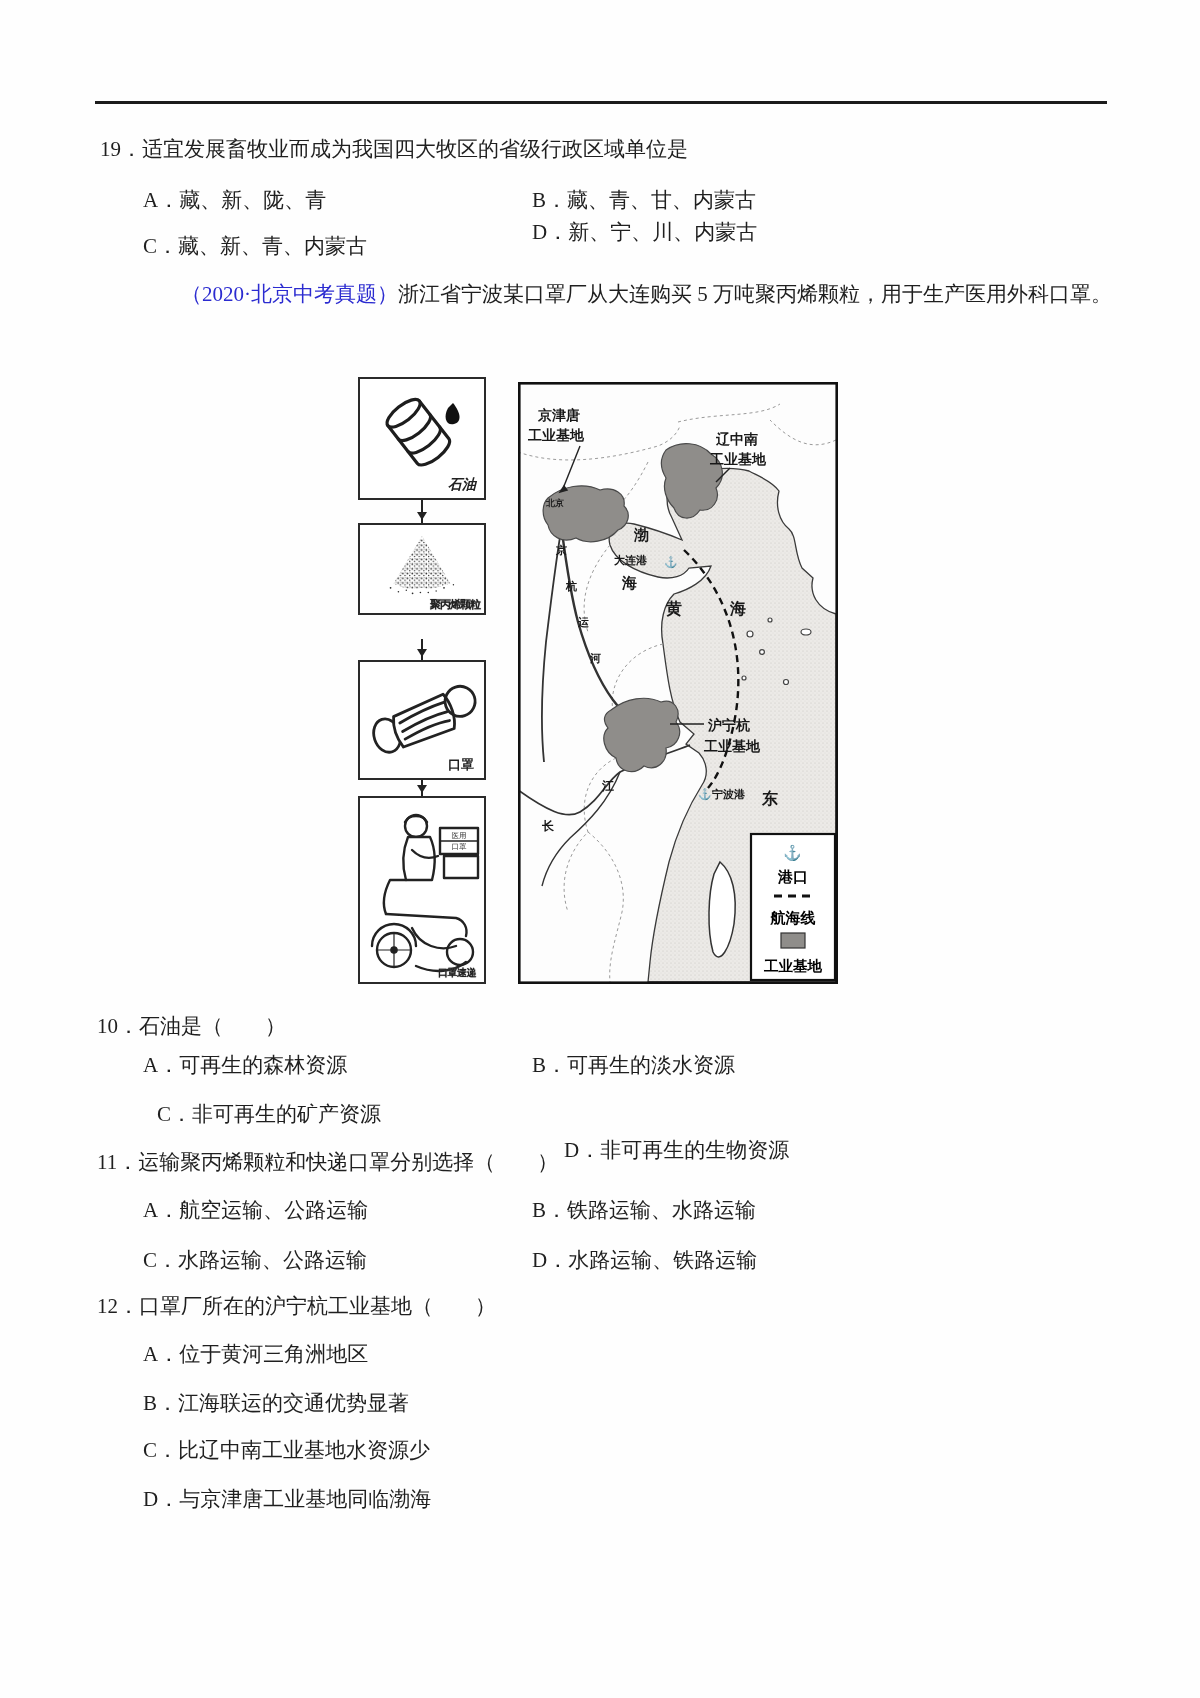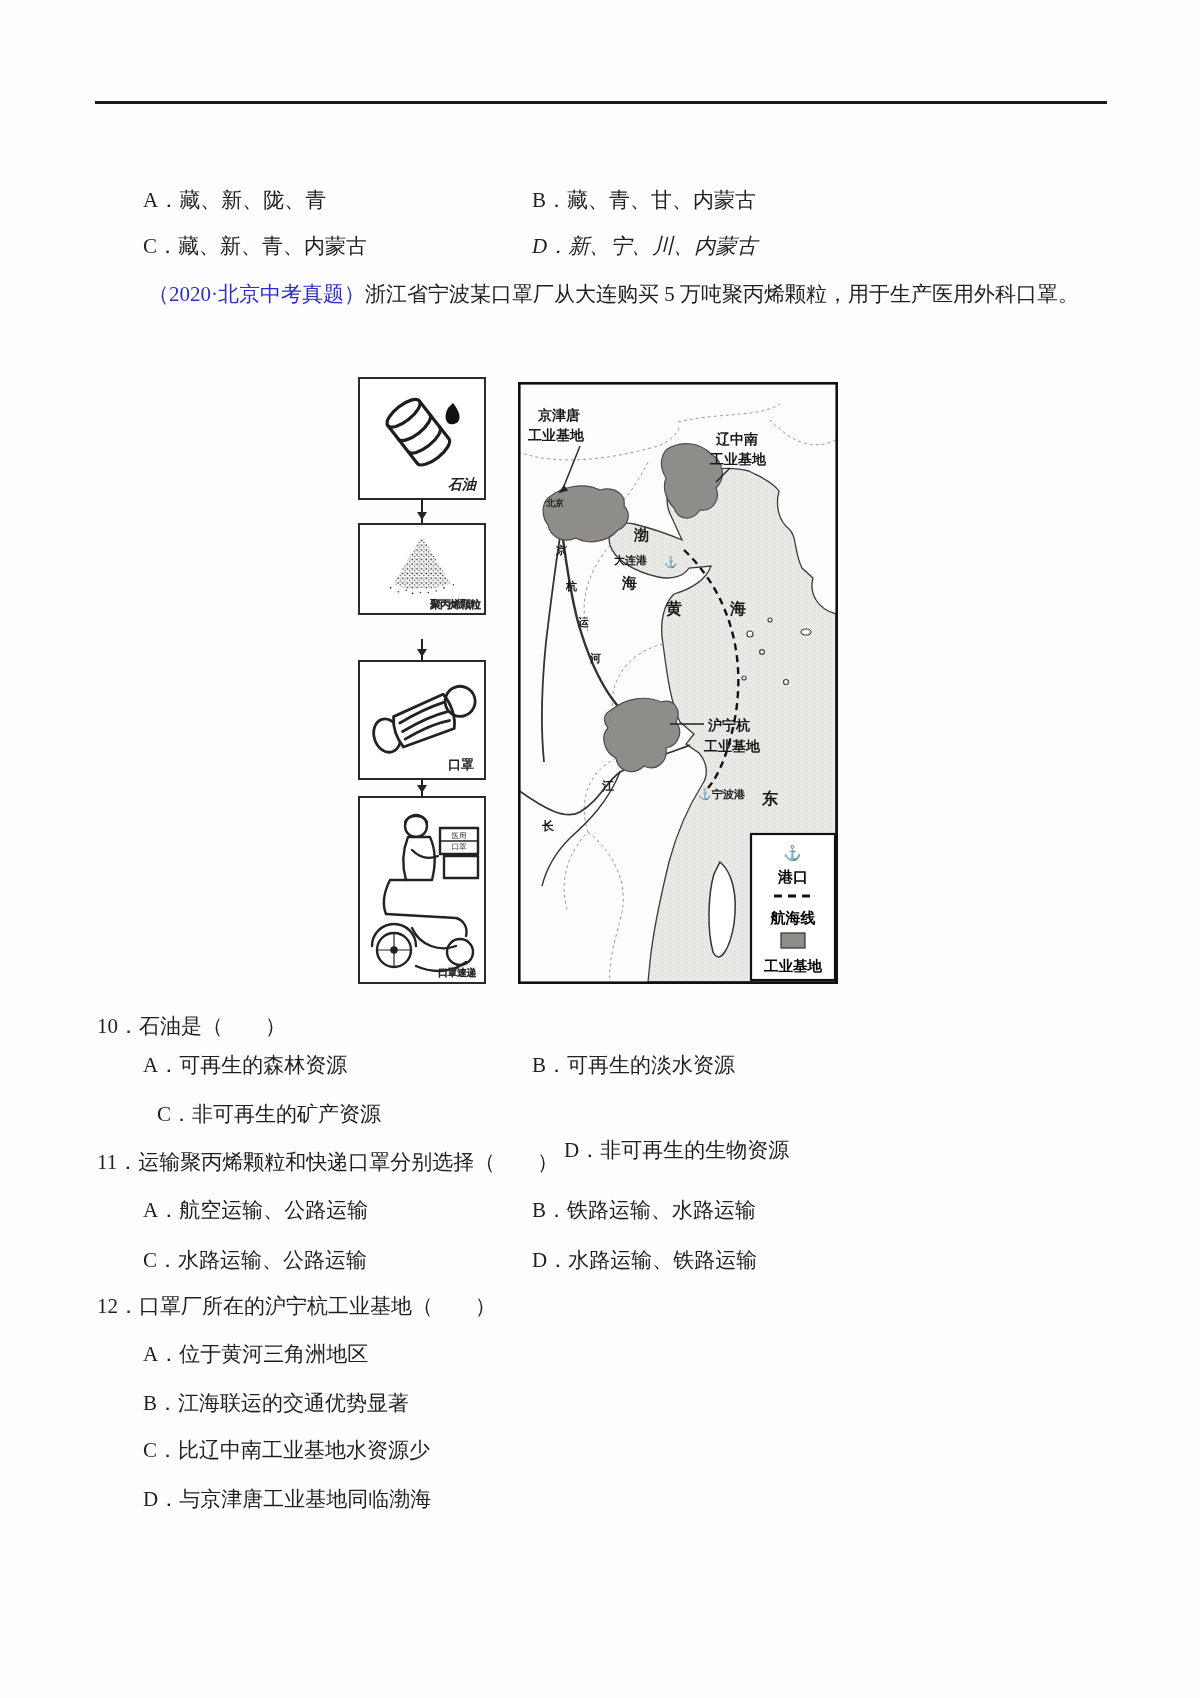--- a/index.html
+++ b/index.html
@@ -1,41 +1,42 @@
 <!DOCTYPE html>
 <html><head>
 <meta charset="utf-8">
 <style>
   html,body{margin:0;padding:0;background:#ffffff;}
   .page{position:relative;width:1200px;height:1698px;background:#fefefe;overflow:hidden;
         font-family:"Liberation Serif","DejaVu Serif",serif;color:#1f1f1f;}
   .tline{position:absolute;font-size:21px;line-height:28px;white-space:pre;}
   .rule{position:absolute;left:95px;top:101px;width:1012px;border-top:3px solid #1c1c1c;}
-  .blue{color:#2b2bd0;}
+  .blue{color:#2b2bd0;margin-left:33px;}
   
   .figure{position:absolute;left:350px;top:372px;width:492px;height:618px;}
   .fbox{position:absolute;left:8px;width:128px;border:2px solid #2a2a2a;background:#fff;box-sizing:border-box;}
   .fbox svg{display:block;width:100%;height:100%;}
   .cap{position:absolute;font-weight:700;color:#222;}
   .flow-arrow{position:absolute;left:71px;width:2px;background:#222;}
   .flow-arrow::after{content:"";position:absolute;bottom:-2px;left:-4px;border:5px solid transparent;border-top:8px solid #222;}
   .mapwrap{position:absolute;left:168px;top:10px;width:324px;height:602px;}
   svg text{font-family:"Liberation Serif","DejaVu Serif",serif;}
 </style>
 </head>
 <body>
 
 <div class="page">
 
   <div class="rule"></div>
 
+  <div class="tline" style="left:100px;top:135px;">19．适宜发展畜牧业而成为我国四大牧区的省级行政区域单位是</div>
   <div class="tline" style="left:143px;top:186px;">A．藏、新、陇、青</div>
   <div class="tline" style="left:532px;top:186px;">B．藏、青、甘、内蒙古</div>
   <div class="tline" style="left:143px;top:232px;">C．藏、新、青、内蒙古</div>
-  <div class="tline" style="left:532px;top:232px;font-style:italic;">D．新、宁、川、内蒙古</div>
+  <div class="tline" style="left:532px;top:218px;">D．新、宁、川、内蒙古</div>
 
   <div class="tline" style="left:148px;top:280px;"><span class="blue">（2020·北京中考真题）</span><span>浙江省宁波某口罩厂从大连购买 5 万吨聚丙烯颗粒，用于生产医用外科口罩。</span></div>
 
   <div class="figure">
 
     <div class="fbox" style="top:5px;height:123px;">
       <svg viewBox="0 0 124 119">
         <g transform="rotate(-38 58 56)" stroke="#1d1d1d" stroke-width="3.2" fill="#fff" stroke-linecap="round">
           <path d="M40,30 L40,78 A20,8 0 0 0 80,78 L80,30"></path>
           <ellipse cx="60" cy="30" rx="20" ry="8"></ellipse>

